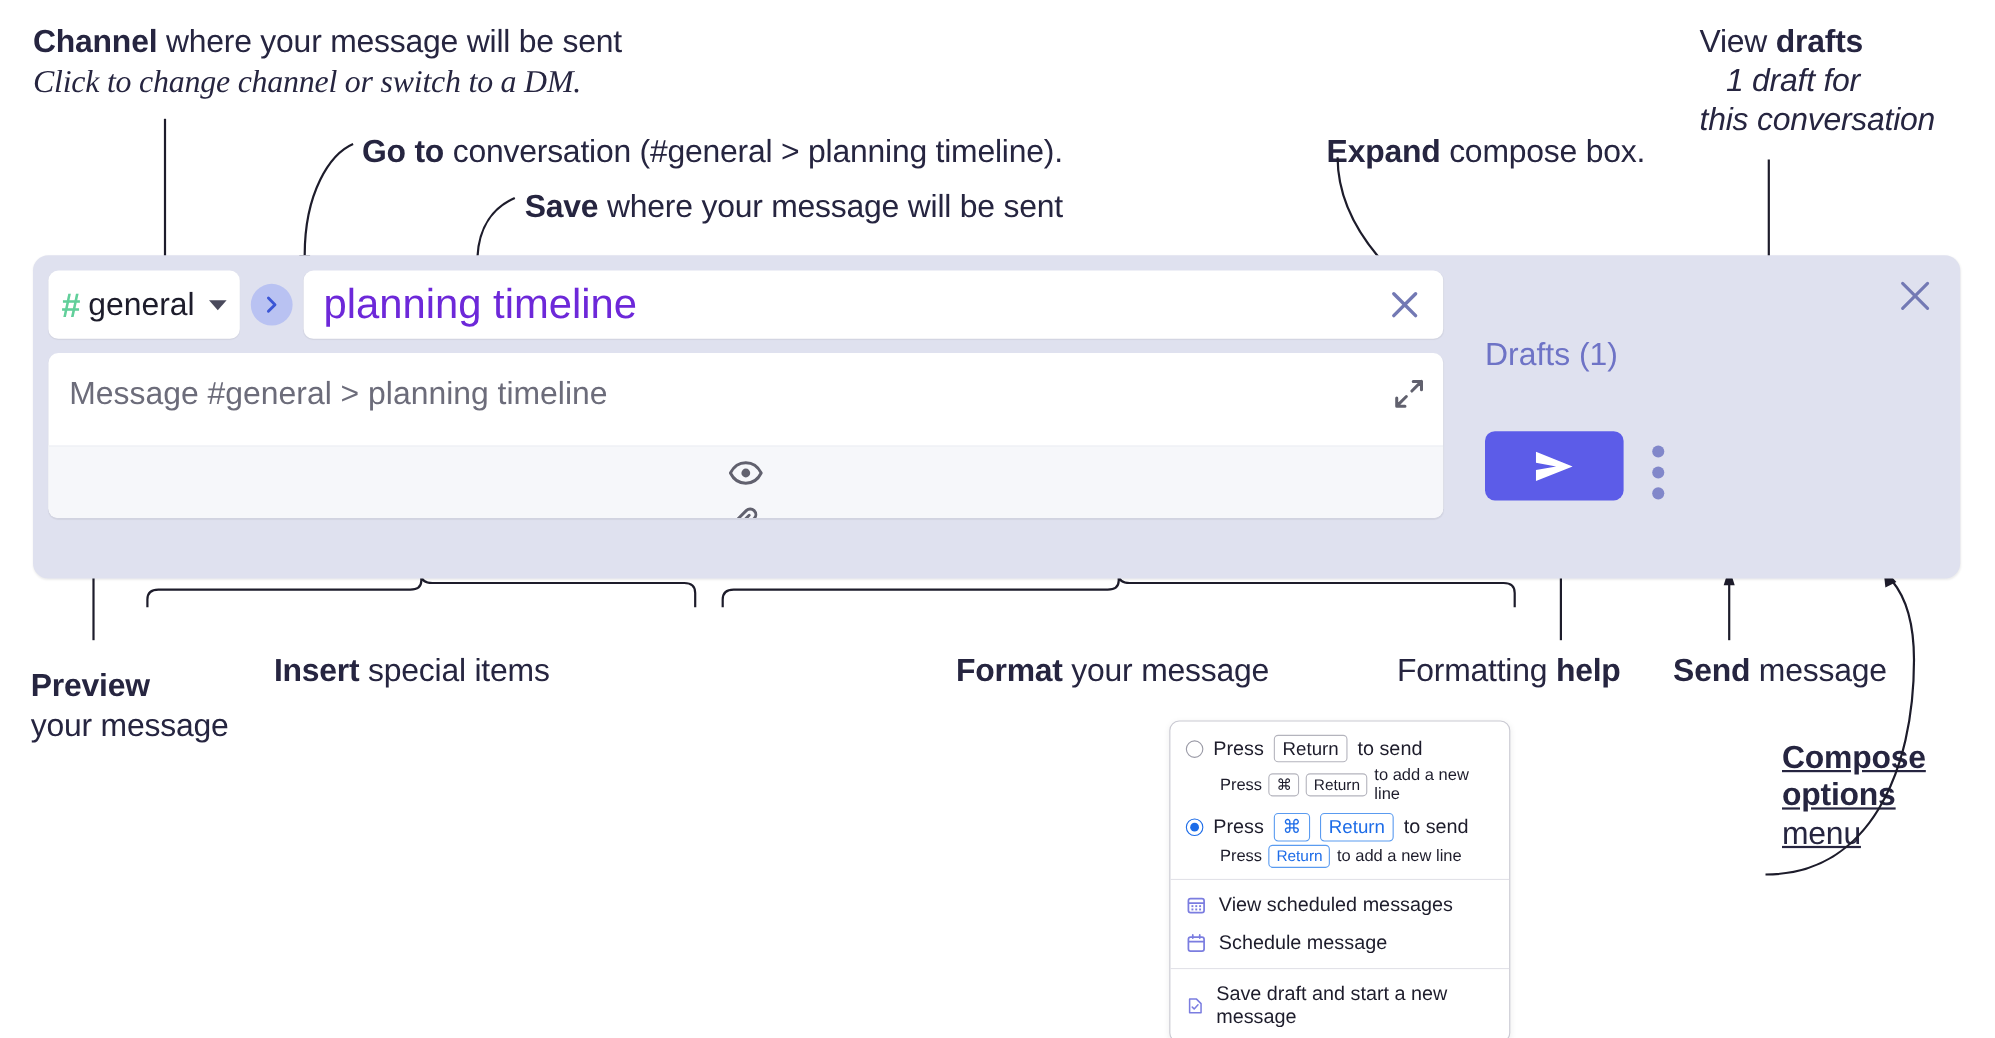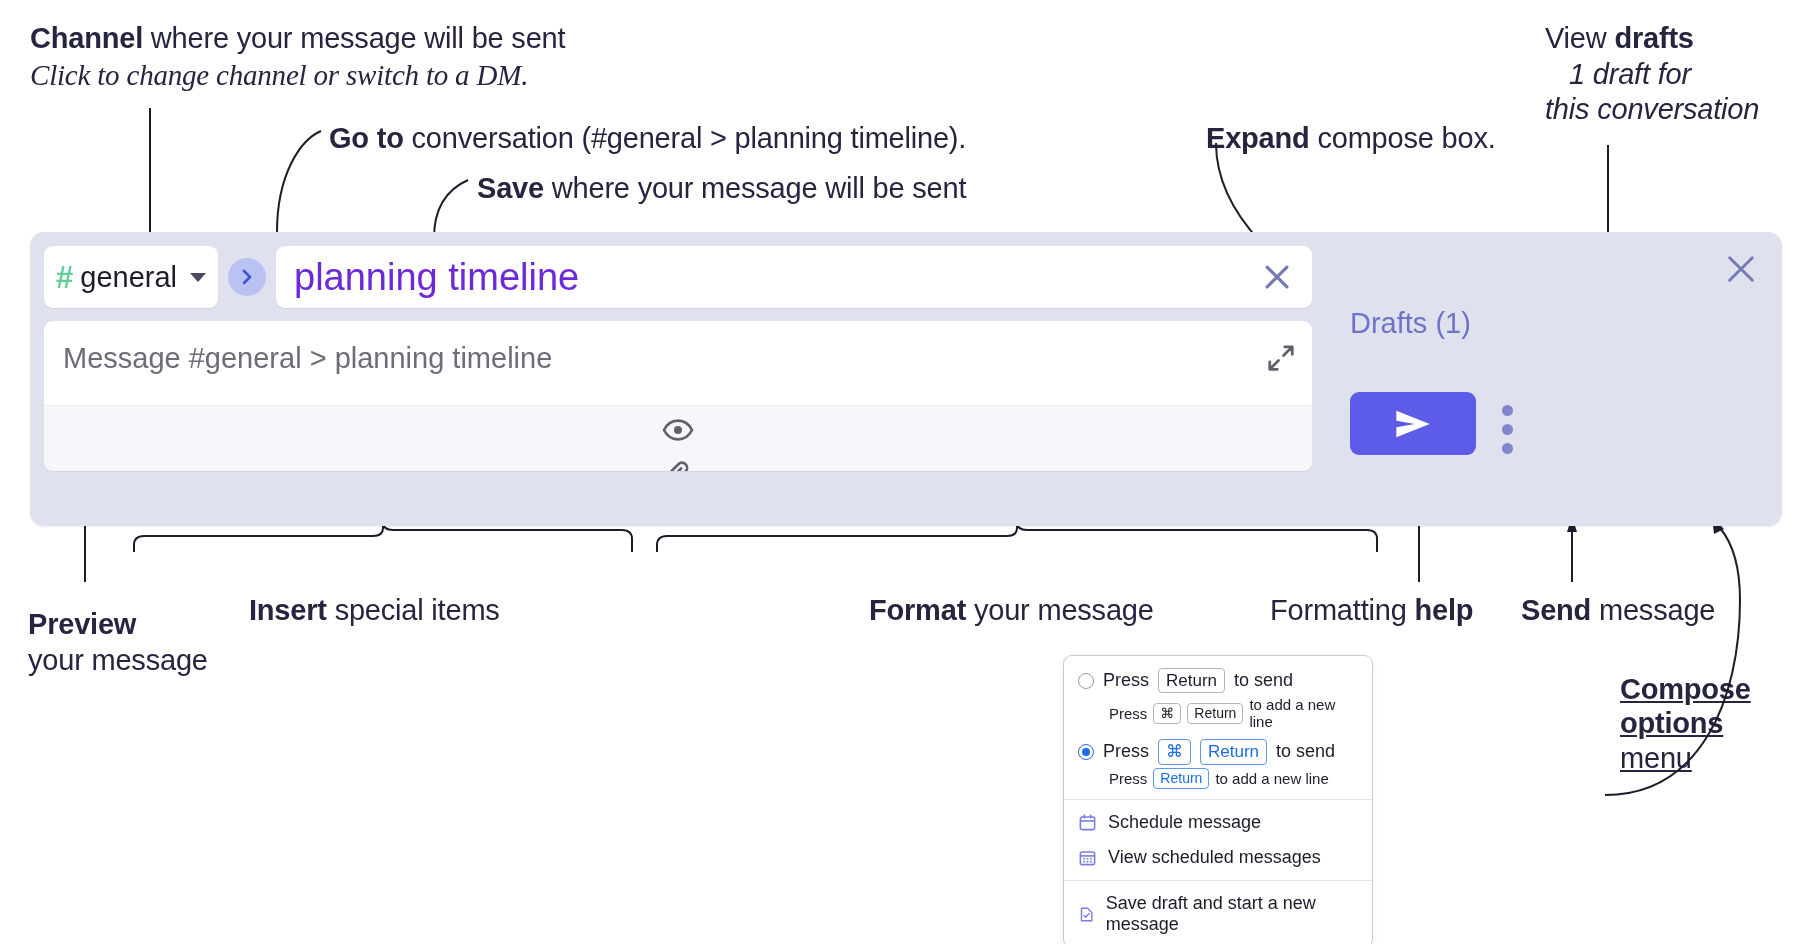--- a/index.html
+++ b/index.html
@@ -412,43 +412,43 @@
       <span>to send</span>
     </div>
     <div class="opt-sub">
       <span>Press</span>
       <span class="key sm blue">Return</span>
       <span>to add a new line</span>
     </div>
   </div>
 
   <div class="menu-sect">
-    <div class="menu-item">
-      <svg width="19" height="19" viewBox="0 0 24 24">
-        <rect x="3" y="5" width="18" height="16" rx="2.5" fill="none" stroke="#7b7de0" stroke-width="2"></rect>
-        <path d="M3 10 L21 10" stroke="#7b7de0" stroke-width="2"></path>
-        <path d="M8 2.5 L8 6 M16 2.5 L16 6" stroke="#7b7de0" stroke-width="2" stroke-linecap="round"></path>
-      </svg>
-      <span>Schedule message</span>
-    </div>
     <div class="menu-item">
       <svg width="19" height="19" viewBox="0 0 24 24">
         <rect x="3" y="5" width="18" height="16" rx="2.5" fill="none" stroke="#7b7de0" stroke-width="2"></rect>
         <path d="M3 10 L21 10" stroke="#7b7de0" stroke-width="2"></path>
         <g fill="#7b7de0">
           <rect x="6.5" y="12.5" width="2.2" height="2.2"></rect>
             <rect x="10.9" y="12.5" width="2.2" height="2.2"></rect>
             <rect x="15.3" y="12.5" width="2.2" height="2.2"></rect>
           <rect x="6.5" y="16.3" width="2.2" height="2.2"></rect>
             <rect x="10.9" y="16.3" width="2.2" height="2.2"></rect>
             <rect x="15.3" y="16.3" width="2.2" height="2.2"></rect>
         </g>
       </svg>
       <span>View scheduled messages</span>
     </div>
+    <div class="menu-item">
+      <svg width="19" height="19" viewBox="0 0 24 24">
+        <rect x="3" y="5" width="18" height="16" rx="2.5" fill="none" stroke="#7b7de0" stroke-width="2"></rect>
+        <path d="M3 10 L21 10" stroke="#7b7de0" stroke-width="2"></path>
+        <path d="M8 2.5 L8 6 M16 2.5 L16 6" stroke="#7b7de0" stroke-width="2" stroke-linecap="round"></path>
+      </svg>
+      <span>Schedule message</span>
+    </div>
   </div>
 
   <div class="menu-sect">
     <div class="menu-item">
       <svg width="19" height="19" viewBox="0 0 24 24">
         <path d="M5 3 L14 3 L20 9 L20 21 L5 21 Z" fill="none" stroke="#7b7de0" stroke-width="2" stroke-linejoin="round"></path>
         <path d="M8.5 13.5 L11 16 L16 10.5" fill="none" stroke="#7b7de0" stroke-width="2" stroke-linecap="round" stroke-linejoin="round"></path>
       </svg>
       <span>Save draft and start a new message</span>
     </div>

